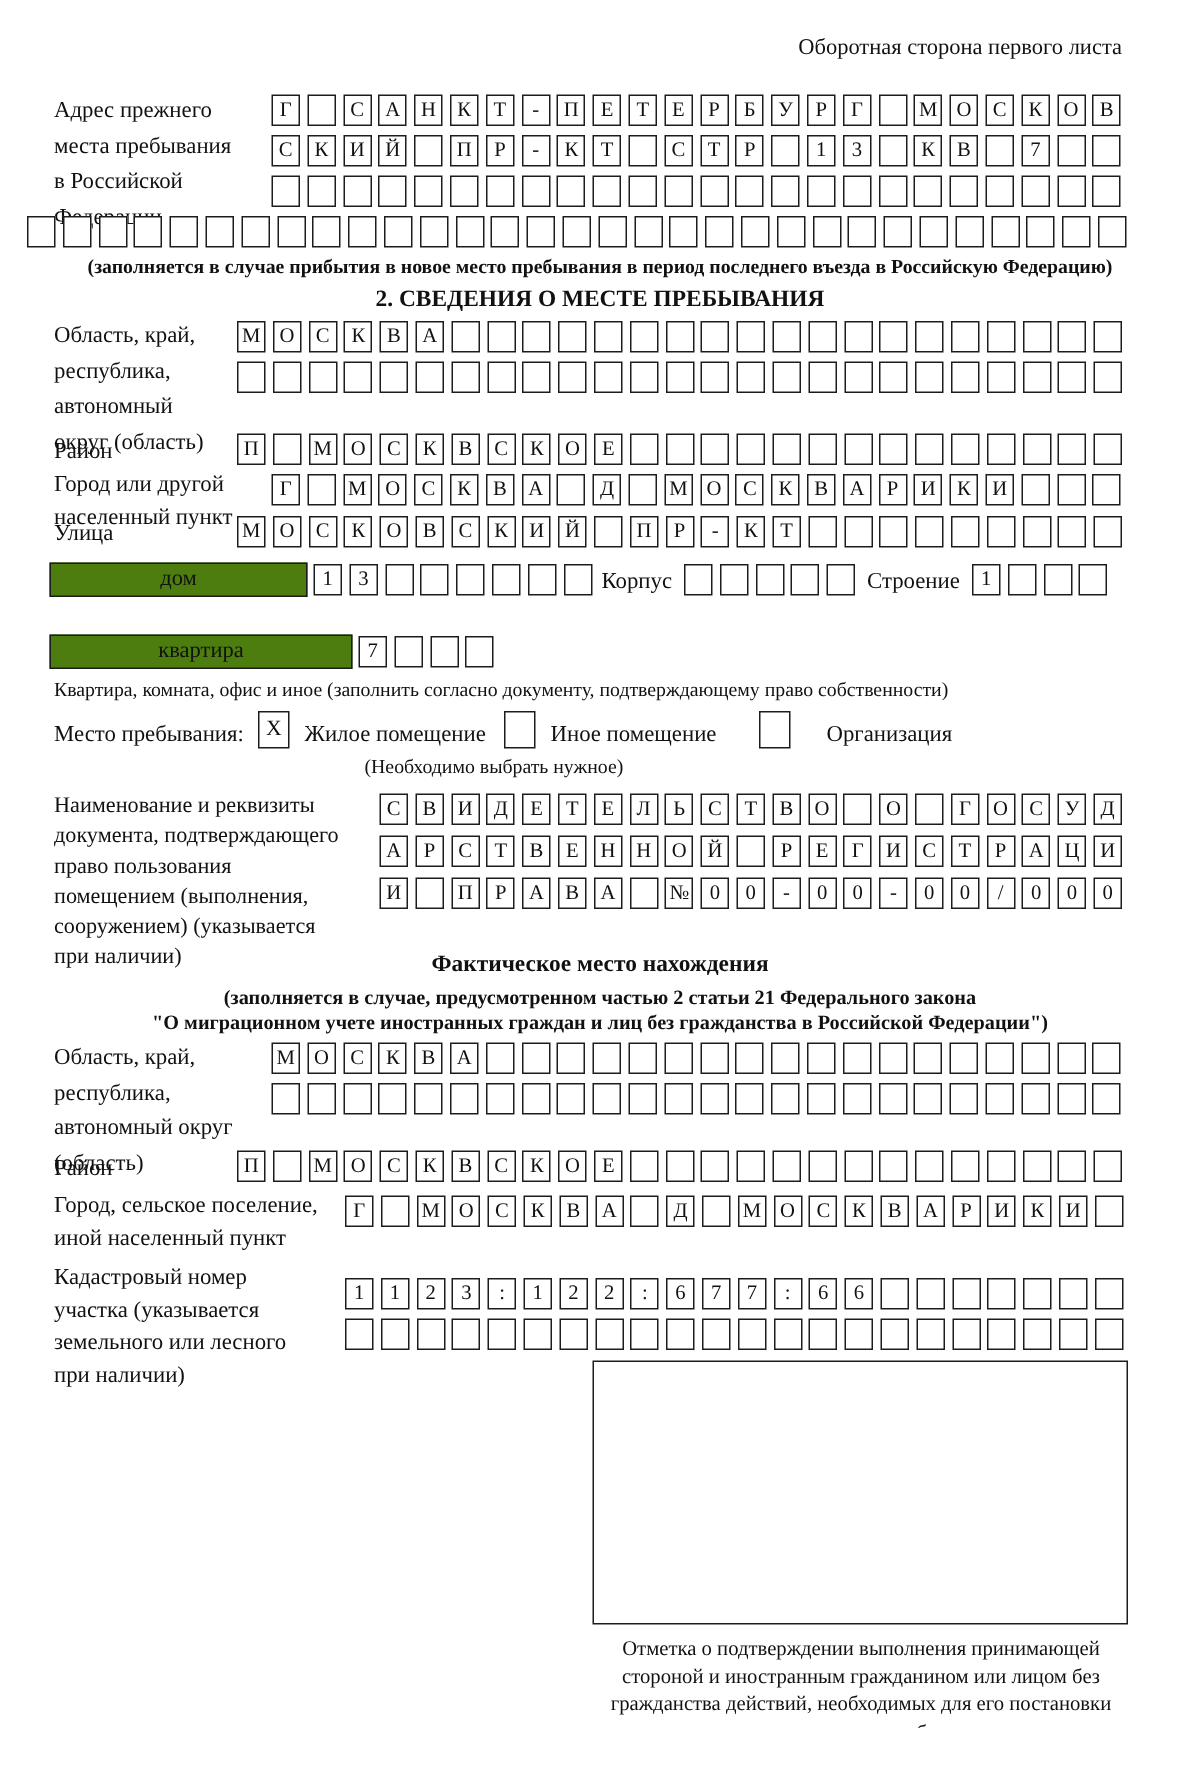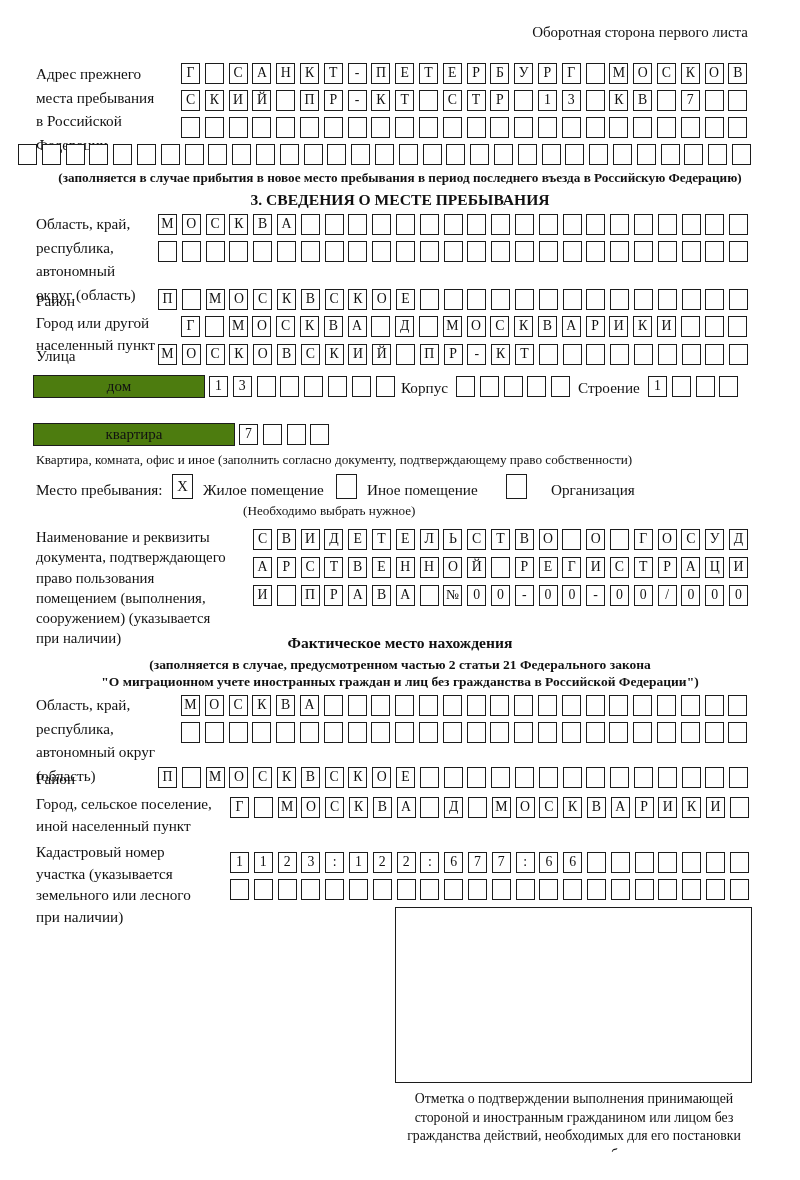--- a/index.html
+++ b/index.html
@@ -167,21 +167,21 @@
       <span class="cell"></span>
       <span class="cell"></span>
       <span class="cell"></span>
       <span class="cell"></span>
       <span class="cell"></span>
       <span class="cell"></span>
     </div>
 
   <div class="note-center" style="top:170px;">(заполняется в случае прибытия в новое место пребывания в период последнего въезда в Российскую Федерацию)</div>
 
-  <div class="title-center" style="top:191px;">3. СВЕДЕНИЯ О МЕСТЕ ПРЕБЫВАНИЯ</div>
+  <div class="title-center" style="top:191px;">2. СВЕДЕНИЯ О МЕСТЕ ПРЕБЫВАНИЯ</div>
 
   <div class="abs label" style="left:36px;top:212px;width:125px;">
     <div>Область, край,</div>
     <div>республика,</div>
     <div>автономный</div>
     <div>округ (область)</div>
   </div>
   <div class="cellrow" style="left:158px;top:214px;">
       <span class="cell">М</span>
       <span class="cell">О</span>

